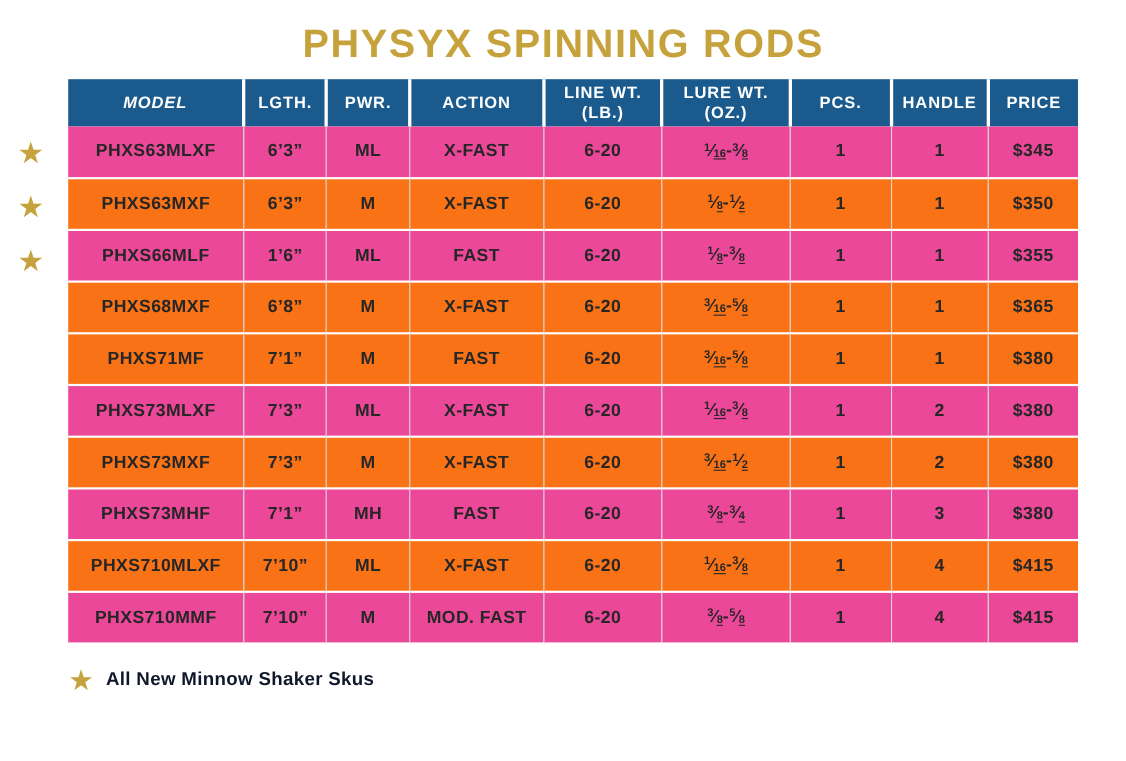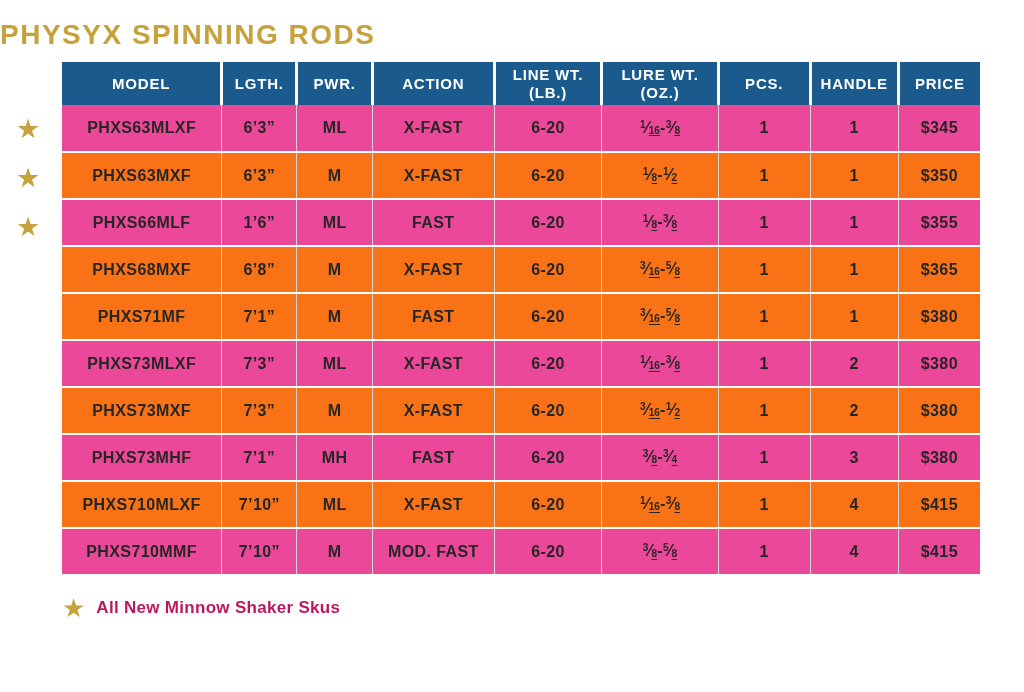--- a/index.html
+++ b/index.html
@@ -6,21 +6,22 @@
   html, body { background: #ffffff; }
   body {
     width: 1024px; height: 692px;
     font-family: "Liberation Sans", "DejaVu Sans", sans-serif;
     color: #262626;
     overflow: hidden;
   }
   .page { position: relative; width: 1024px; height: 692px; }
   .title {
     margin-top: 19px;
-    font-size: 28px;
+    text-align: center;
+    font-size: 36px;
     font-weight: bold;
     letter-spacing: 1.5px;
     color: #C6A23D;
   }
   .content {
     position: relative;
     margin-top: 11px;
     padding-left: 62px;
     padding-right: 44px;
   }
@@ -51,21 +52,21 @@
     font-size: 15px;
     font-weight: bold;
     letter-spacing: 0.8px;
     height: 43px;
     vertical-align: middle;
     text-align: center;
     white-space: pre-line;
     line-height: 1.15;
     border-left: 3px solid #ffffff;
   }
-  thead th:first-child { border-left: none; }
+  thead th:first-child { border-left: none; font-style: italic; }
   tbody td {
     height: 47px;
     vertical-align: middle;
     text-align: center;
     font-size: 16px;
     font-weight: bold;
     letter-spacing: 0.4px;
     border-left: 1px solid #D6D6D6;
     border-bottom: 2px solid #ffffff;
   }
@@ -82,21 +83,21 @@
   .footer-note .star {
     font-size: 26px;
     color: #C6A23D;
     line-height: 1;
     margin-right: 11px;
   }
   .footer-note .note-text {
     font-size: 17px;
     font-weight: bold;
     letter-spacing: 0.3px;
-    color: #be185d;
+    color: #0f172a;
   }
 </style>
 </head>
 <body>
 
 <div class="page">
   <div class="title">PHYSYX SPINNING RODS</div>
 
   <div class="content">
     <div class="star-gutter">

